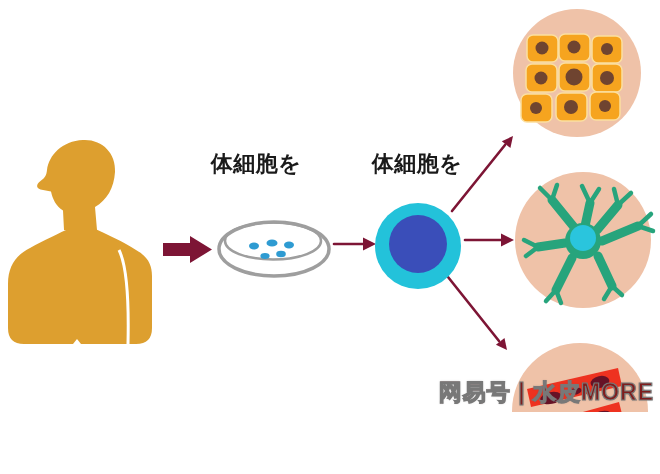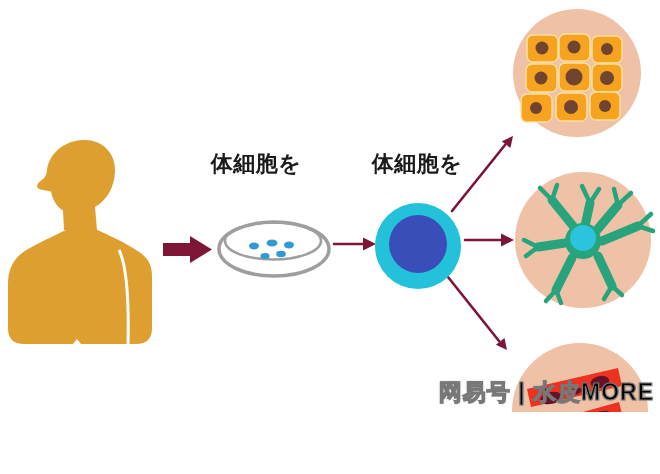--- a/index.html
+++ b/index.html
@@ -9,21 +9,21 @@
   }
   .canvas svg{position:absolute;left:0;top:0;}
   .label{
     position:absolute;color:#1a1a1a;font-size:22px;font-weight:600;
     text-align:center;line-height:27px;letter-spacing:.5px;white-space:nowrap;
   }
   .label-culture{left:186px;top:150px;width:140px;}
   .label-ips{left:362px;top:150px;width:110px;}
   .watermark{
     position:absolute;right:6px;bottom:4px;
-    font-size:23px;font-weight:700;color:#000000;letter-spacing:1px;
+    font-size:23px;font-weight:700;color:#7f1d1d;letter-spacing:1px;
     -webkit-text-stroke:1.2px #787878;
     text-shadow:0 0 2px rgba(90,90,90,.55);
     white-space:nowrap;
   }
 </style>
 </head>
 <body>
 
 <div class="canvas">
 

